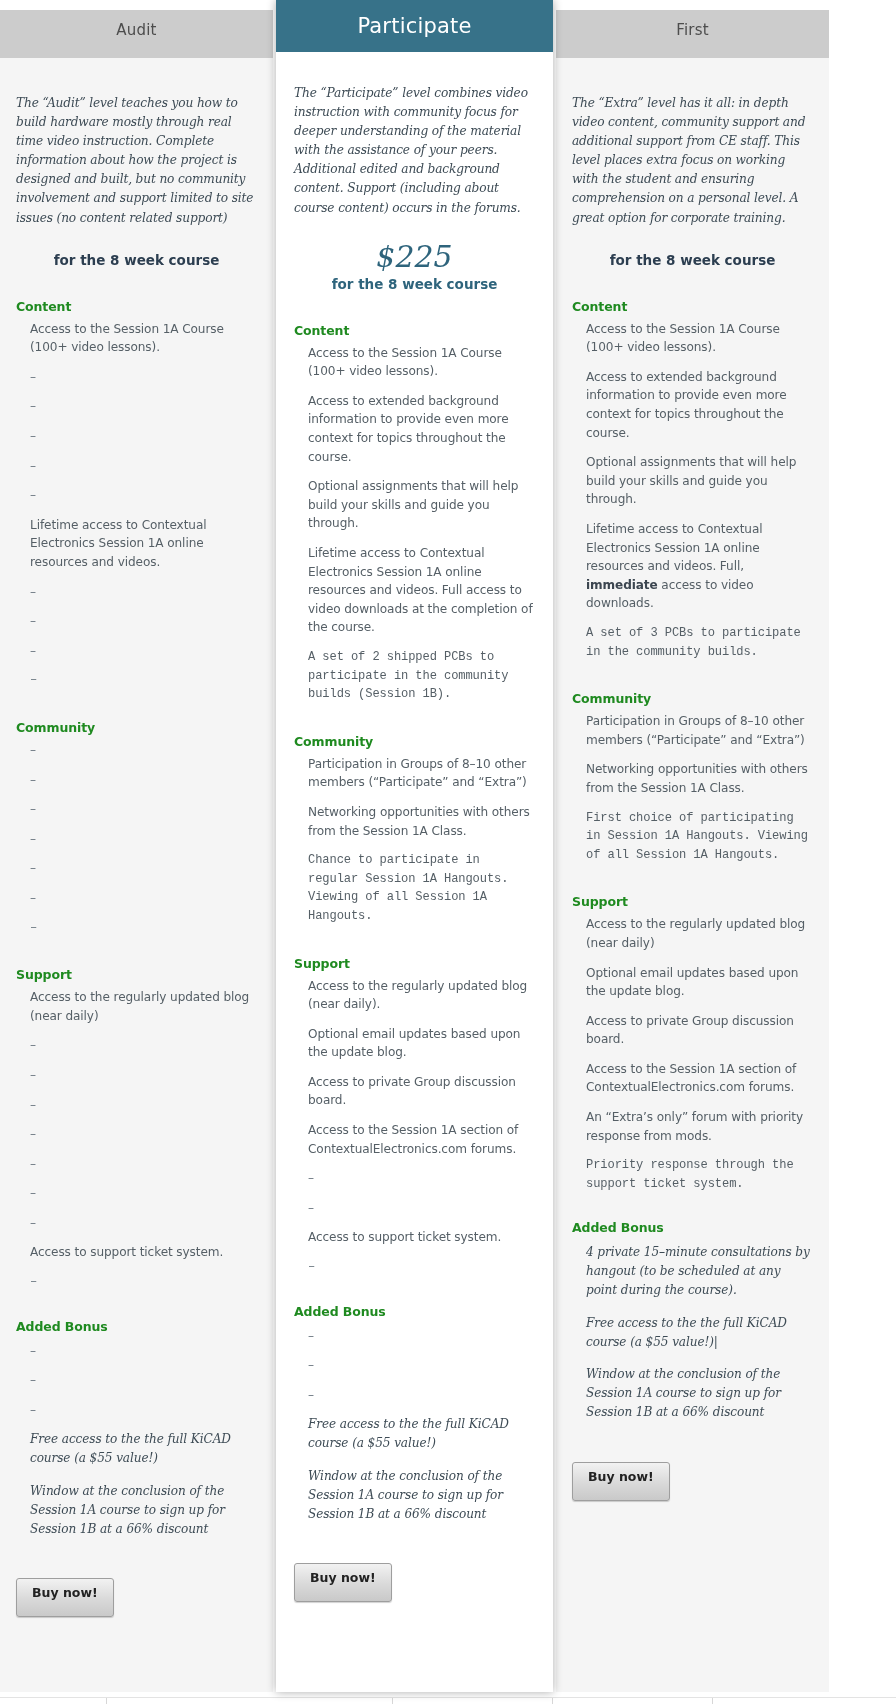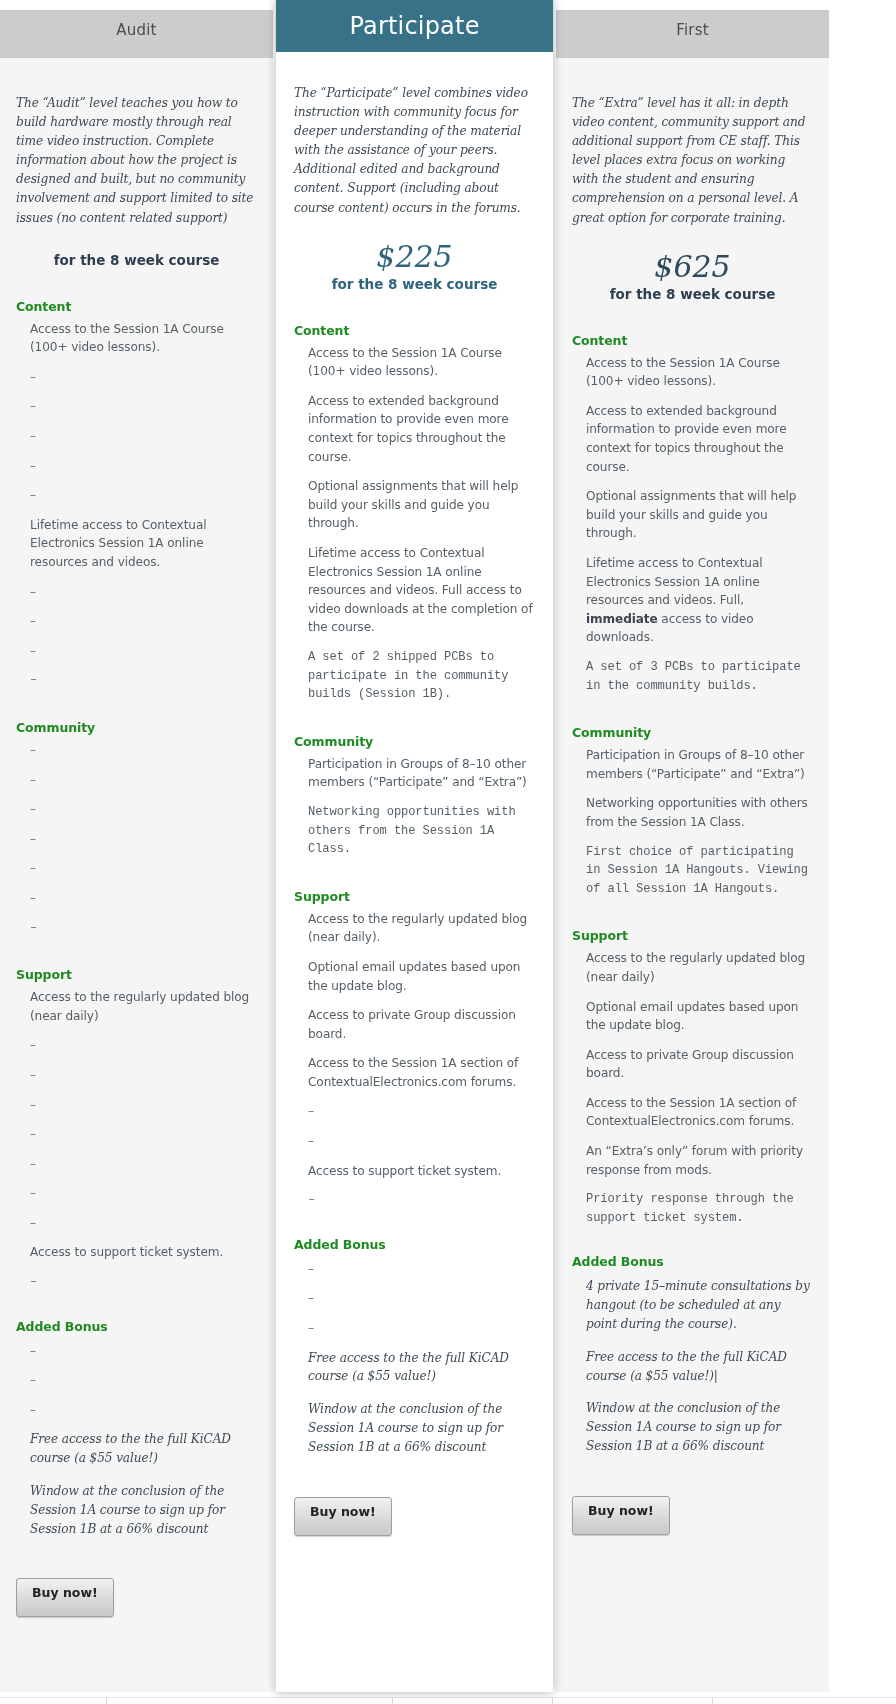--- a/index.html
+++ b/index.html
@@ -56,21 +56,21 @@
     text-align: center;
     font-size: 15px;
     color: #4d4d4d;
     background: #cccccc;
     font-family: "DejaVu Sans", sans-serif;
     letter-spacing: 0.2px;
   }
   .col-featured .col-header {
     height: 52px;
     line-height: 52px;
-    font-size: 24px;
+    font-size: 21px;
     color: #ffffff;
     background: #377289;
   }
 
   
   .col-body {
     padding: 0 16px;
   }
   .col-featured .col-body { padding: 0 18px; }
 
@@ -277,20 +277,21 @@
             <p class="feat">Lifetime access to Contextual Electronics Session 1A online resources and videos. Full access to video downloads at the completion of the course.</p>
             <p class="feat">A set of 2 shipped PCBs to participate in the community builds (Session 1B).</p>
           </div>
       </div>
 
       <div class="section">
         <div class="section-title">Community</div>
         <div class="feat-list">
             <p class="feat">Participation in Groups of 8–10 other members (“Participate” and “Extra”)</p>
             <p class="feat">Networking opportunities with others from the Session 1A Class.</p>
+            <p class="feat">Chance to participate in regular Session 1A Hangouts. Viewing of all Session 1A Hangouts.</p>
           </div>
       </div>
 
       <div class="section">
         <div class="section-title">Support</div>
         <div class="feat-list">
             <p class="feat">Access to the regularly updated blog (near daily).</p>
             <p class="feat">Optional email updates based upon the update blog.</p>
             <p class="feat">Access to private Group discussion board.</p>
             <p class="feat">Access to the Session 1A section of ContextualElectronics.com forums.</p>
@@ -318,21 +319,20 @@
     </div>
   </div>
 
   <div class="col-gap"></div>
 
   <div class="col col-side">
     <div class="col-header">First</div>
     <div class="col-body">
       <p class="blurb">The “Extra” level has it all: in depth video content, community support and additional support from CE staff. This level places extra focus on working with the student and ensuring comprehension on a personal level. A great option for corporate training.</p>
       <div class="price-wrap">
-        <div class="price">$625</div>
         <div class="price-sub">for the 8 week course</div>
       </div>
 
       <div class="section">
         <div class="section-title">Content</div>
         <div class="feat-list">
             <p class="feat">Access to the Session 1A Course (100+ video lessons).</p>
             <p class="feat">Access to extended background information to provide even more context for topics throughout the course.</p>
             <p class="feat">Optional assignments that will help build your skills and guide you through.</p>
             <p class="feat">Lifetime access to Contextual Electronics Session 1A online resources and videos. Full, <b>immediate</b> access to video downloads.</p>

